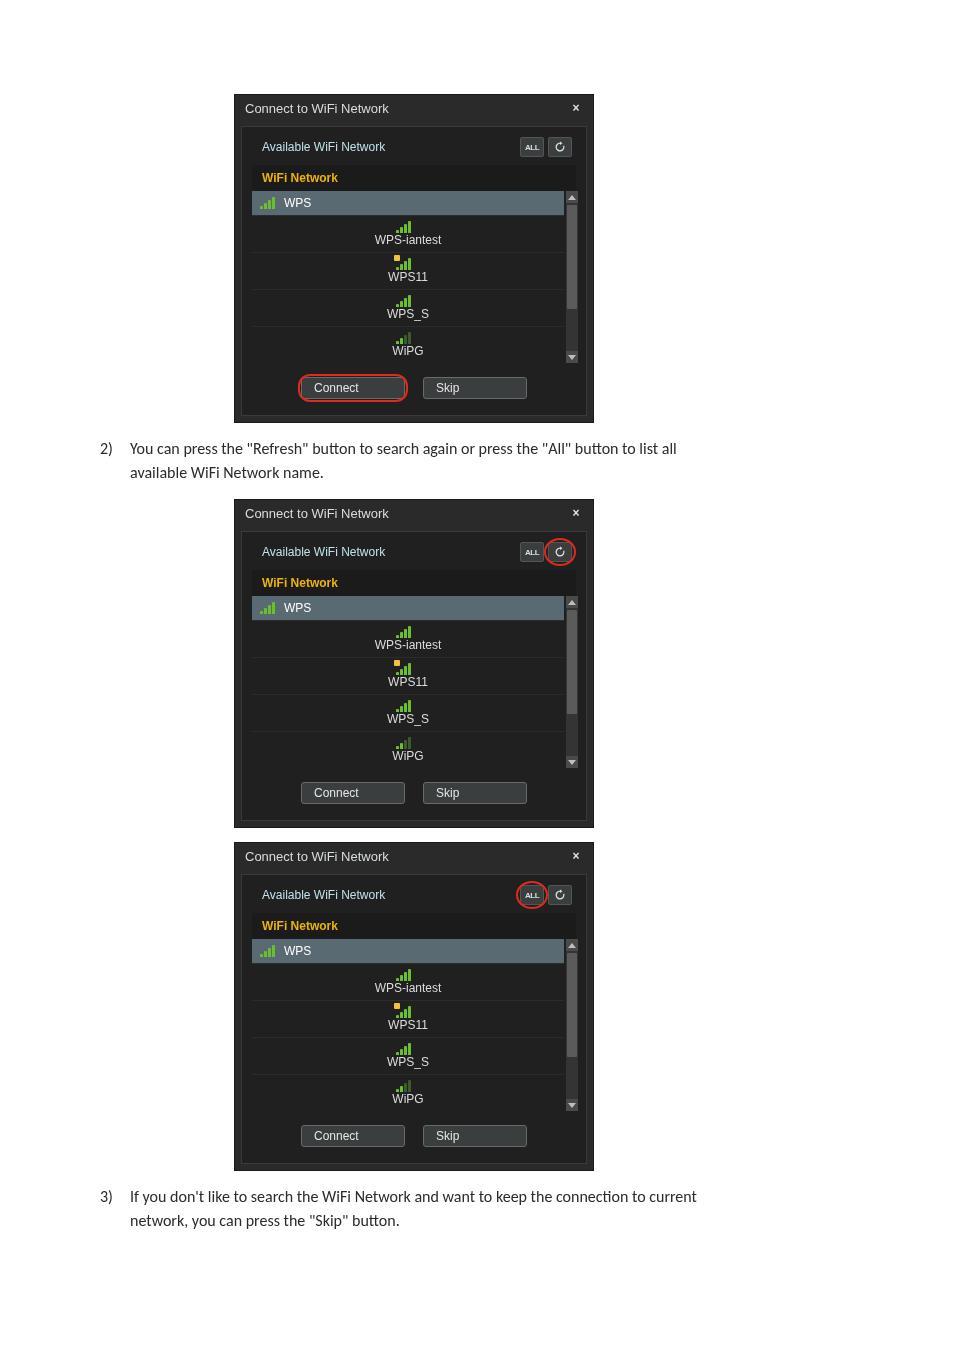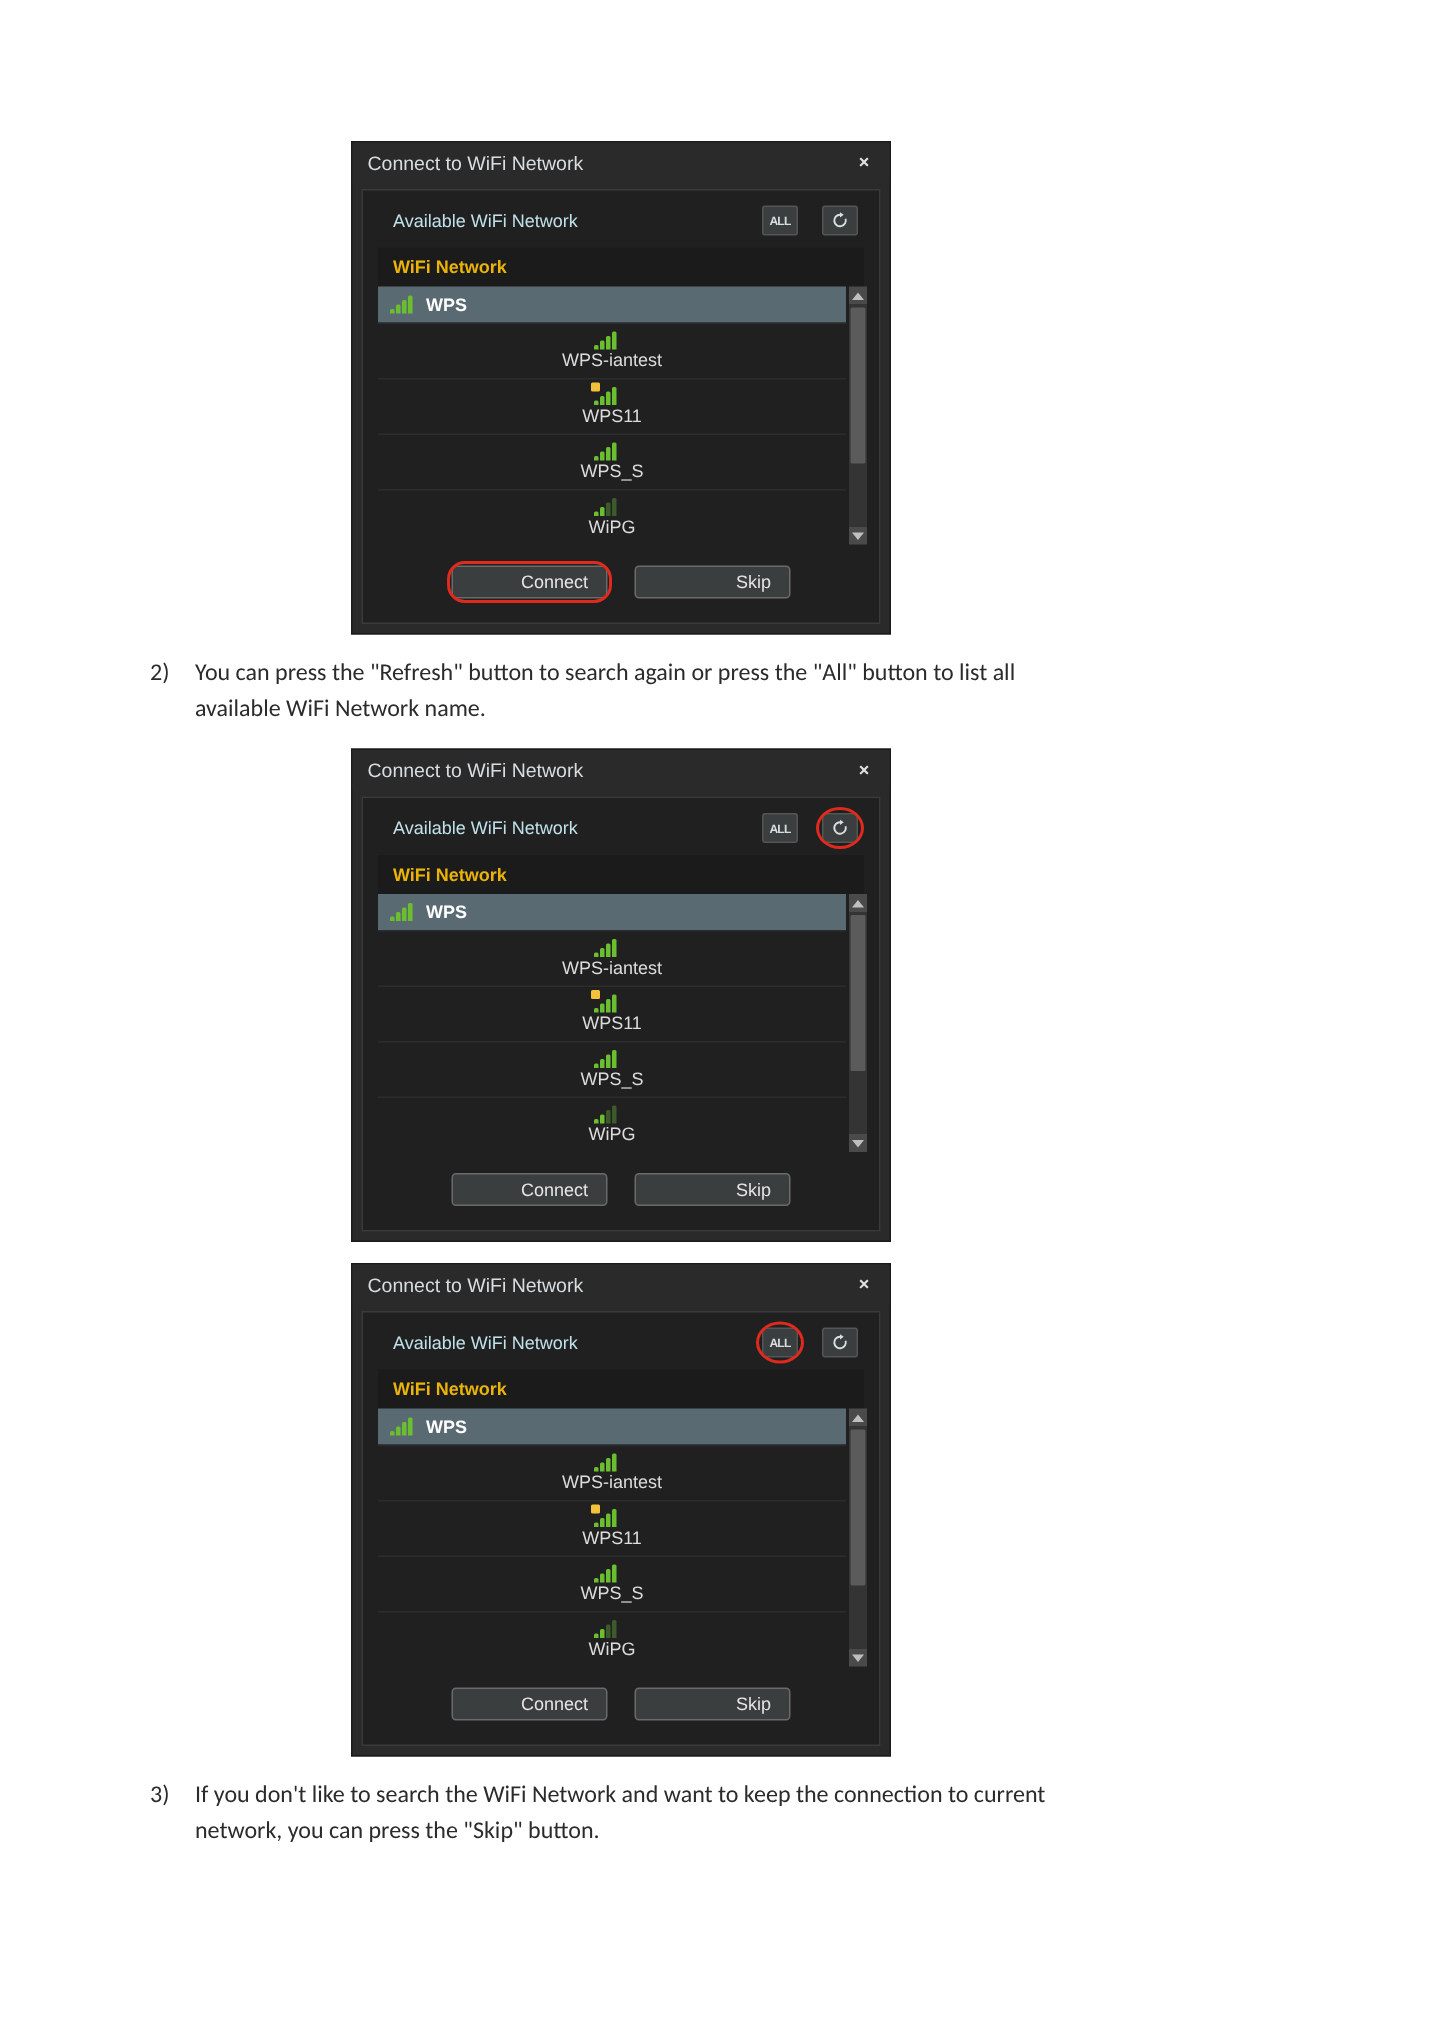--- a/index.html
+++ b/index.html
@@ -79,21 +79,21 @@
     padding: 4px 4px 8px 10px;
   }
   .avail-label {
     flex: 1;
     color: #bfe1e9;
     font-size: 12px;
   }
   .icon-btn {
     width: 22px;
     height: 18px;
-    margin-left: 16px;
+    margin-left: 4px;
     background: #3b3e3e;
     border: 1px solid #555;
     border-radius: 2px;
     display: flex;
     align-items: center;
     justify-content: center;
     cursor: pointer;
     position: relative;
   }
   .icon-btn .lbl {
@@ -126,21 +126,20 @@
     display: flex;
     align-items: center;
     padding: 5px 8px;
     font-size: 12px;
     color: #dcdcdc;
     cursor: pointer;
   }
   .net-row.selected {
     background: #5a6a72;
     color: #ffffff;
-    font-weight: bold;
   }
   .net-row:not(.selected):not(:first-child) {
     border-top: 1px solid #2c2c2d;
     flex-direction: column;
   }
   .sig {
     width: 16px;
     height: 12px;
     margin-right: 8px;
     position: relative;
@@ -217,21 +216,21 @@
     margin-top: 14px;
     padding-bottom: 4px;
   }
   .dlg-btn {
     min-width: 78px;
     padding: 3px 12px;
     background: #3b3e3e;
     border: 1px solid #6a6a6a;
     border-radius: 3px;
     color: #e5e5e5;
-    text-align: right;
+    text-align: left;
     font-size: 12px;
     cursor: pointer;
   }
   .dlg-btn.primary {
     position: relative;
   }
   .hl-oval {
     position: absolute;
     left: -4px;
     right: -4px;

